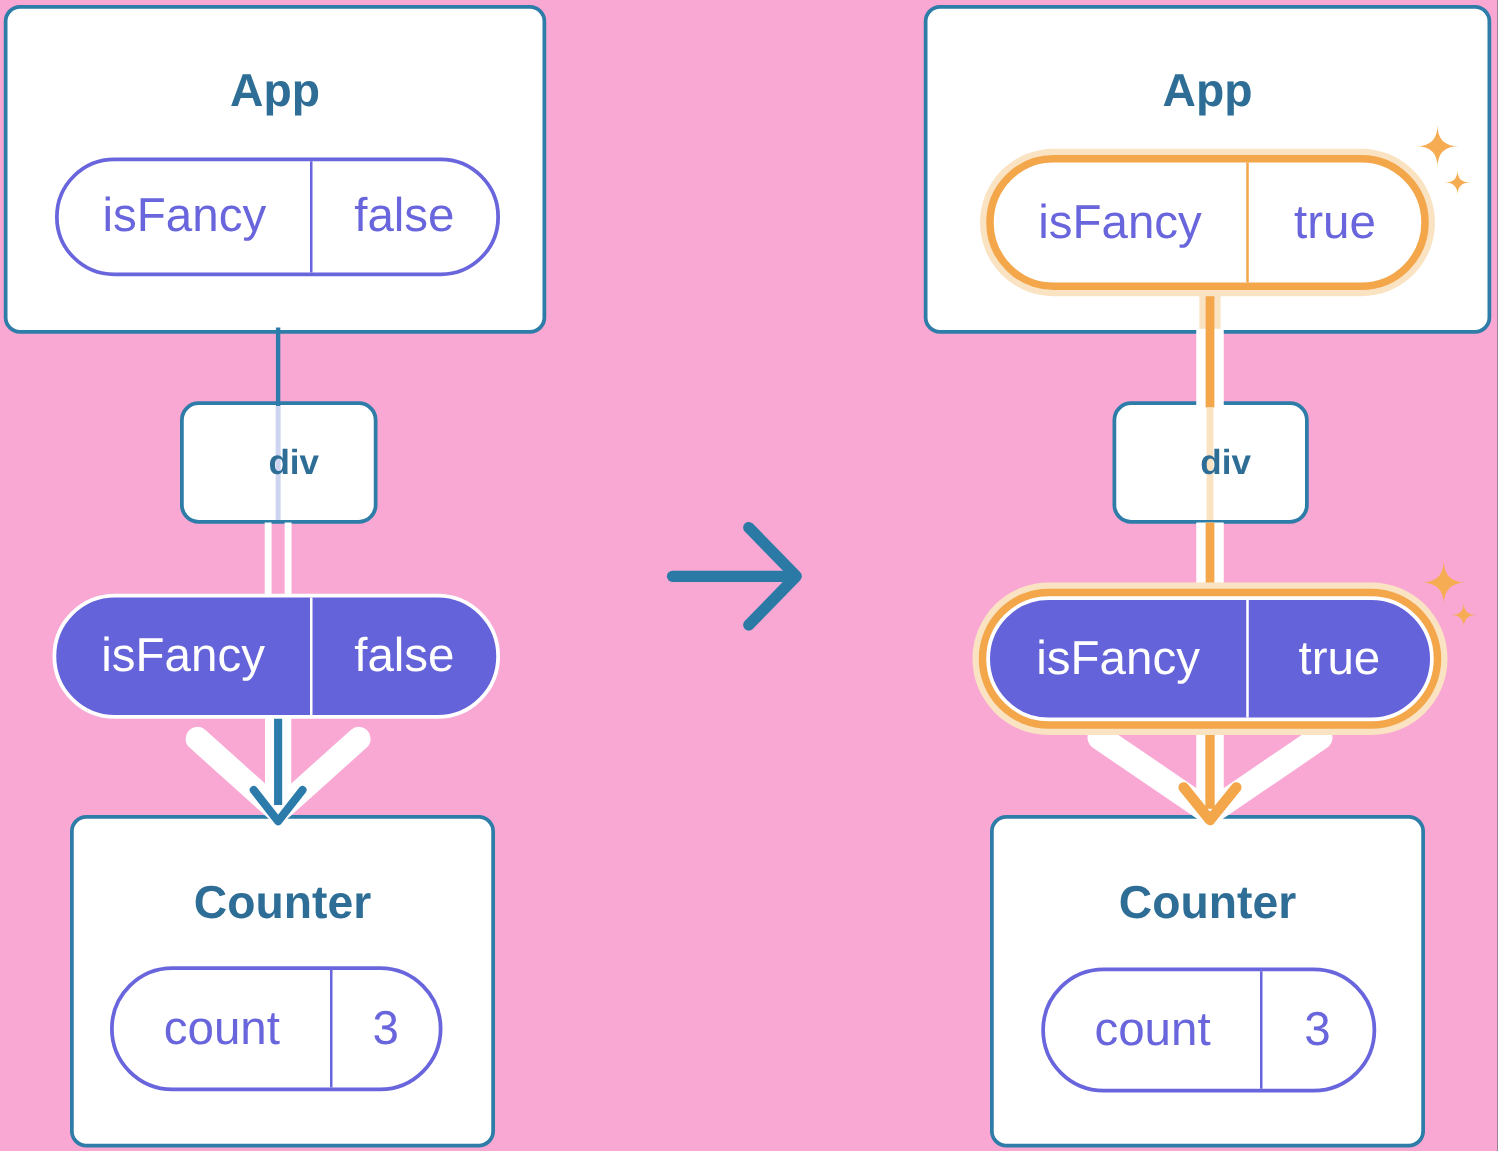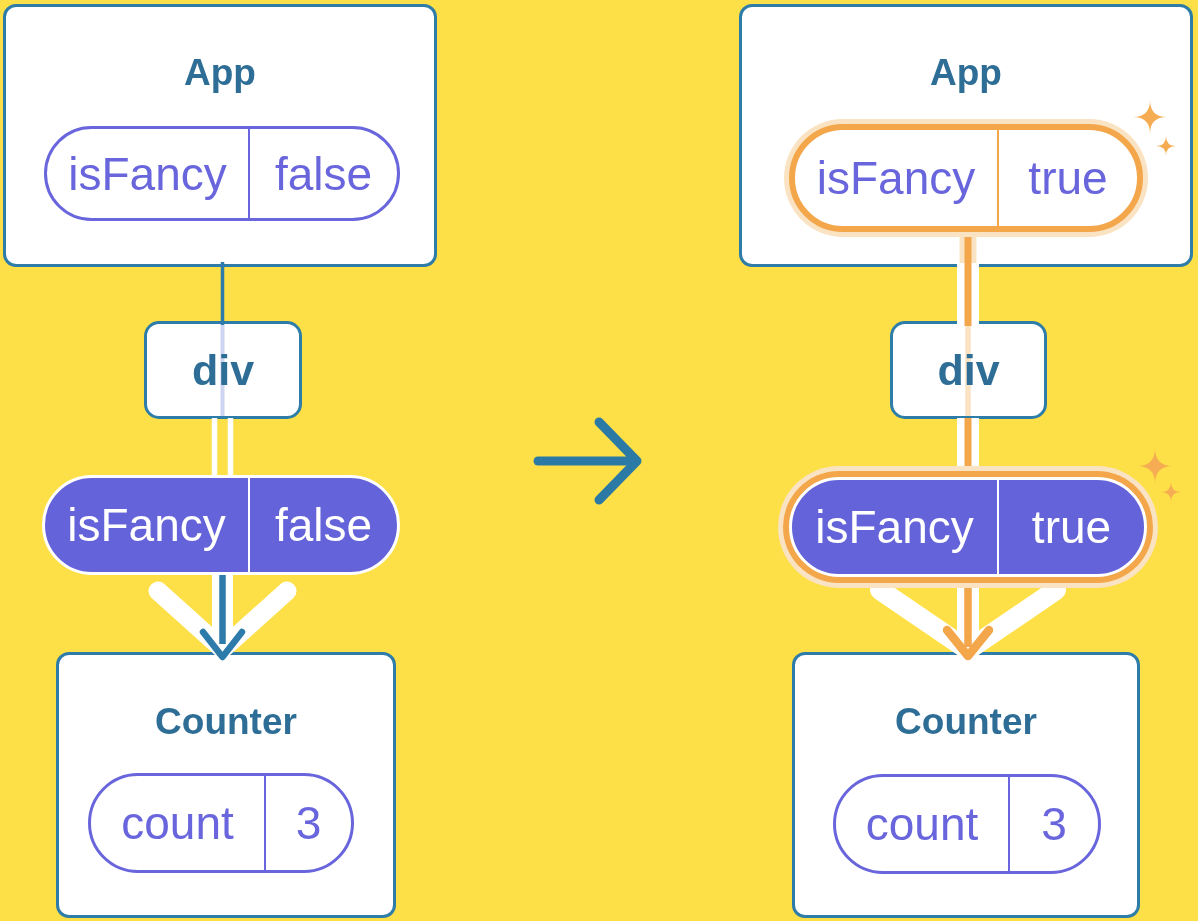--- a/index.html
+++ b/index.html
@@ -1,34 +1,34 @@
 <!DOCTYPE html>
 <html><head>
 <meta charset="utf-8">
 <style>
   html,body{margin:0;padding:0;background:#4C6672;}
   #stage{
     position:relative;width:1198px;height:921px;overflow:hidden;
-    background:#fde047;
+    background:#f9a8d4;
     font-family:"Liberation Sans", sans-serif;
   }
   .card{
     position:absolute;background:#ffffff;
     border:3px solid #2E7CA8;border-radius:13px;
     box-sizing:border-box;z-index:1;
   }
   .box{border-radius:15px;}
   .title{
     position:absolute;z-index:3;text-align:center;
     font-size:37px;font-weight:600;color:#2E6E96;line-height:44px;
   }
-  .divlabel{font-size:43px;}
+  .divlabel{font-size:28px;padding-left:12px;}
   .pill{
     position:absolute;z-index:3;display:flex;align-items:stretch;
-    border-radius:999px;box-sizing:border-box;font-size:46px;
+    border-radius:999px;box-sizing:border-box;font-size:38px;
   }
   .pill .cell{display:flex;align-items:center;justify-content:center;box-sizing:border-box;}
   .pill .cell:last-child{flex:1;}
   .pill-outline{
     background:#fff;border:3px solid #6965DC;color:#6965DC;font-weight:400;
   }
   .pill-outline .cell + .cell{border-left:2px solid #6965DC;}
   .pill-filled{
     background:#6463D9;border:3px solid #ffffff;color:#ffffff;font-weight:500;
   }

